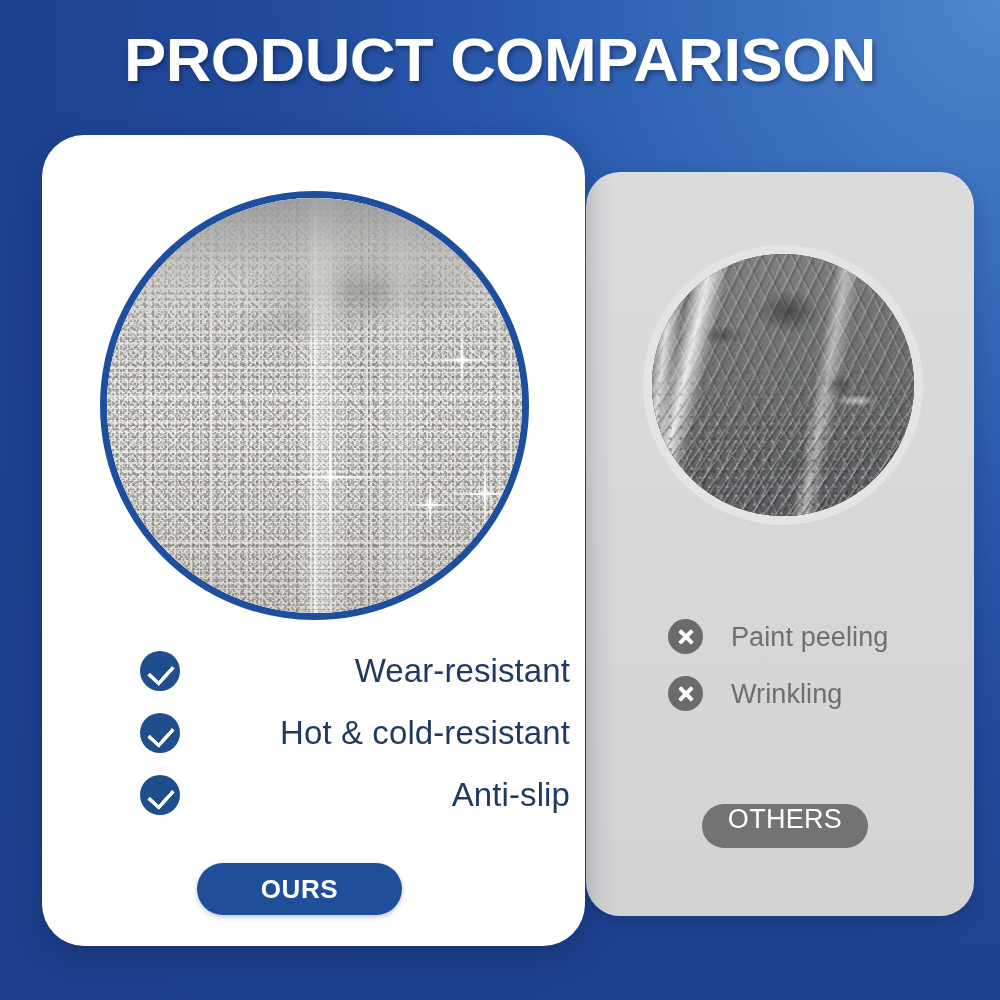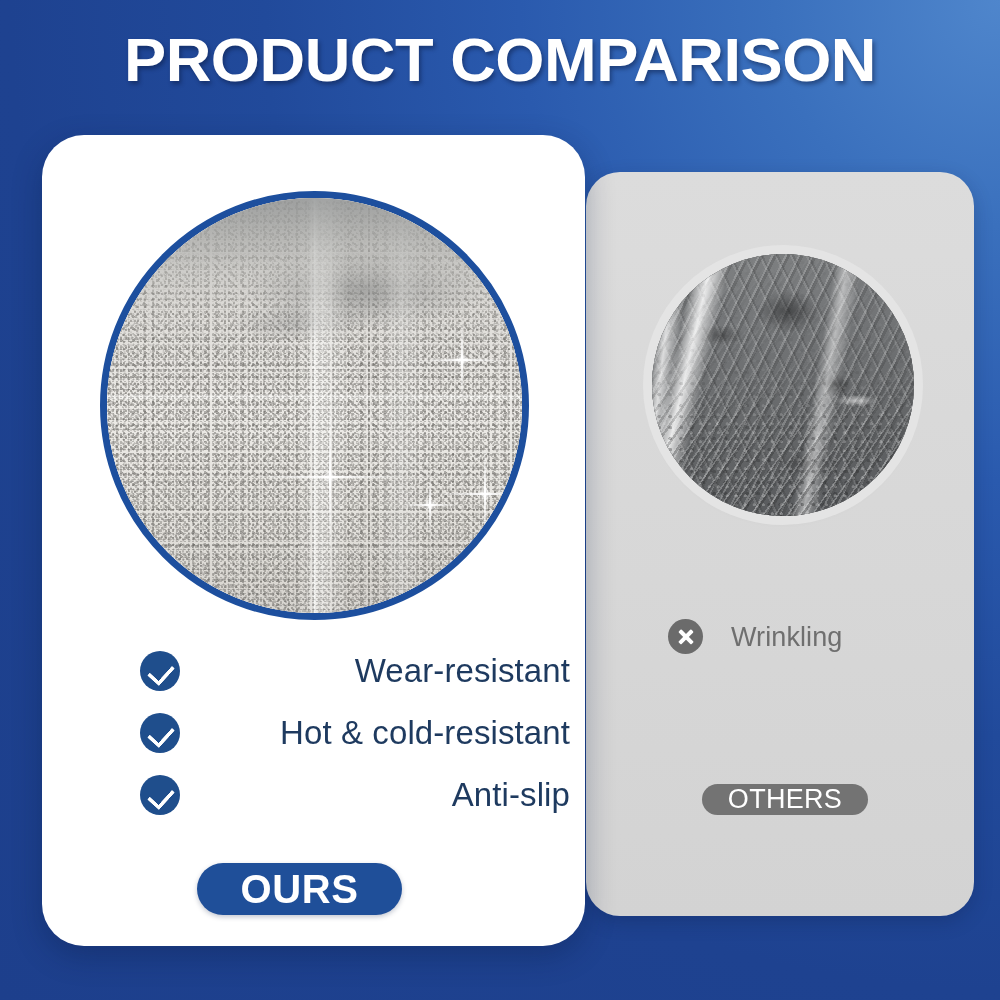--- a/index.html
+++ b/index.html
@@ -191,21 +191,21 @@
     position:absolute;
     left:155px; top:728px;
     width:205px; height:52px;
     background:#1f4f99;
     border-radius:26px;
     display:flex; align-items:center; justify-content:center;
     box-shadow:0 2px 5px rgba(10,26,66,0.25);
   }
   #ours-badge span {
     color:#ffffff;
-    font-size:40px;
+    font-size:26px;
     font-weight:bold;
     letter-spacing:0.6px;
   }
 
   
   #others-photo-wrap {
     position:absolute;
     left:66px; top:82px;
     width:262px; height:262px;
     border-radius:50%;
@@ -283,25 +283,25 @@
     color:#6f6f6f;
     font-size:27px;
     line-height:32px;
     letter-spacing:0.1px;
     white-space:nowrap;
   }
 
   
   #others-badge {
     position:absolute;
-    left:116px; top:612px;
-    width:166px; height:31px;
+    left:116px; top:632px;
+    width:166px; height:44px;
     background:#737373;
     border-radius:22px;
-    display:flex; align-items:flex-end; justify-content:center;
+    display:flex; align-items:flex-start; justify-content:center;
   }
   #others-badge span {
     color:#ffffff;
     font-size:27px;
     letter-spacing:0.3px;
   }
 </style>
 </head>
 <body>
 
@@ -309,20 +309,24 @@
 
   <h1 id="title">PRODUCT COMPARISON</h1>
 
   <section id="card-others">
 
     <div id="others-photo-wrap">
       <div id="others-photo" class="photo-inner"></div>
     </div>
 
     <div id="others-list">
+      <div class="draw-row">
+        <span class="x-icon"></span>
+        <span class="draw-label">Paint peeling</span>
+      </div>
       <div class="draw-row">
         <span class="x-icon"></span>
         <span class="draw-label">Wrinkling</span>
       </div>
     </div>
 
     <div id="others-badge">
       <span>OTHERS</span>
     </div>
 

